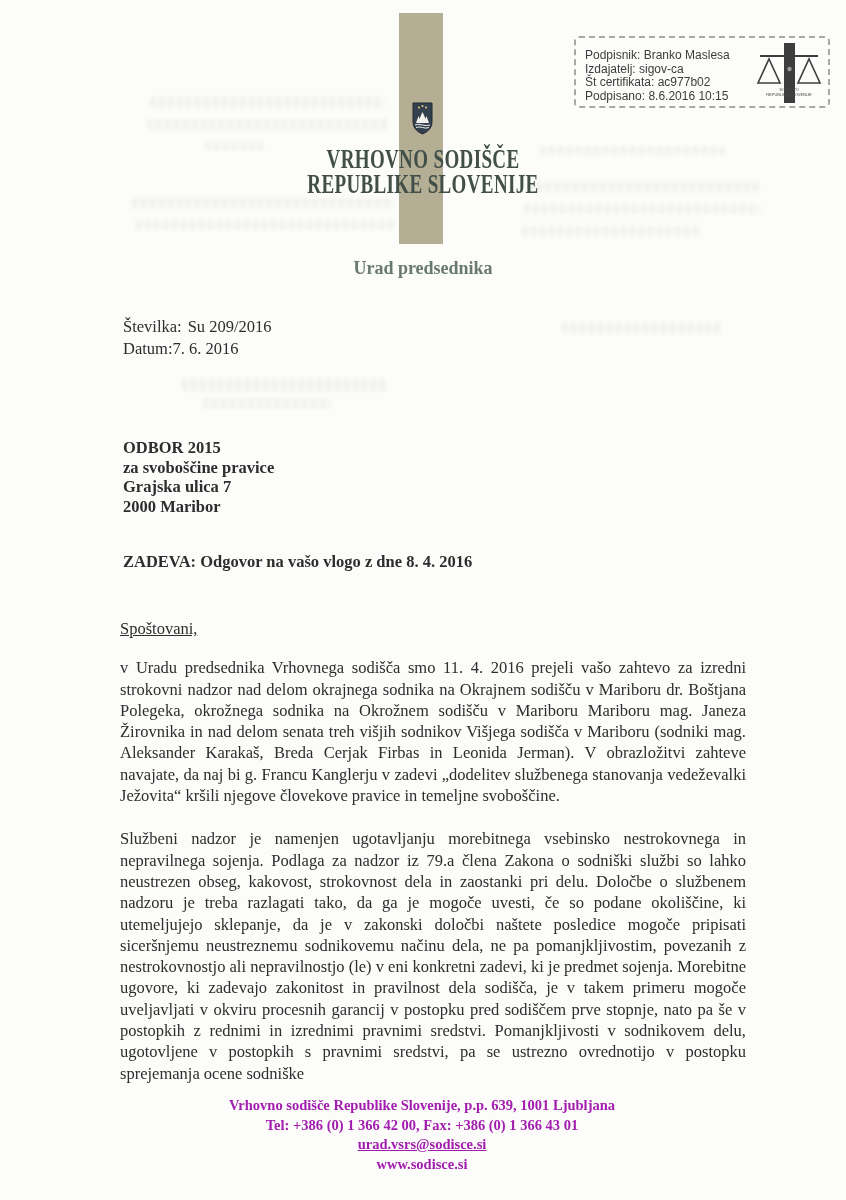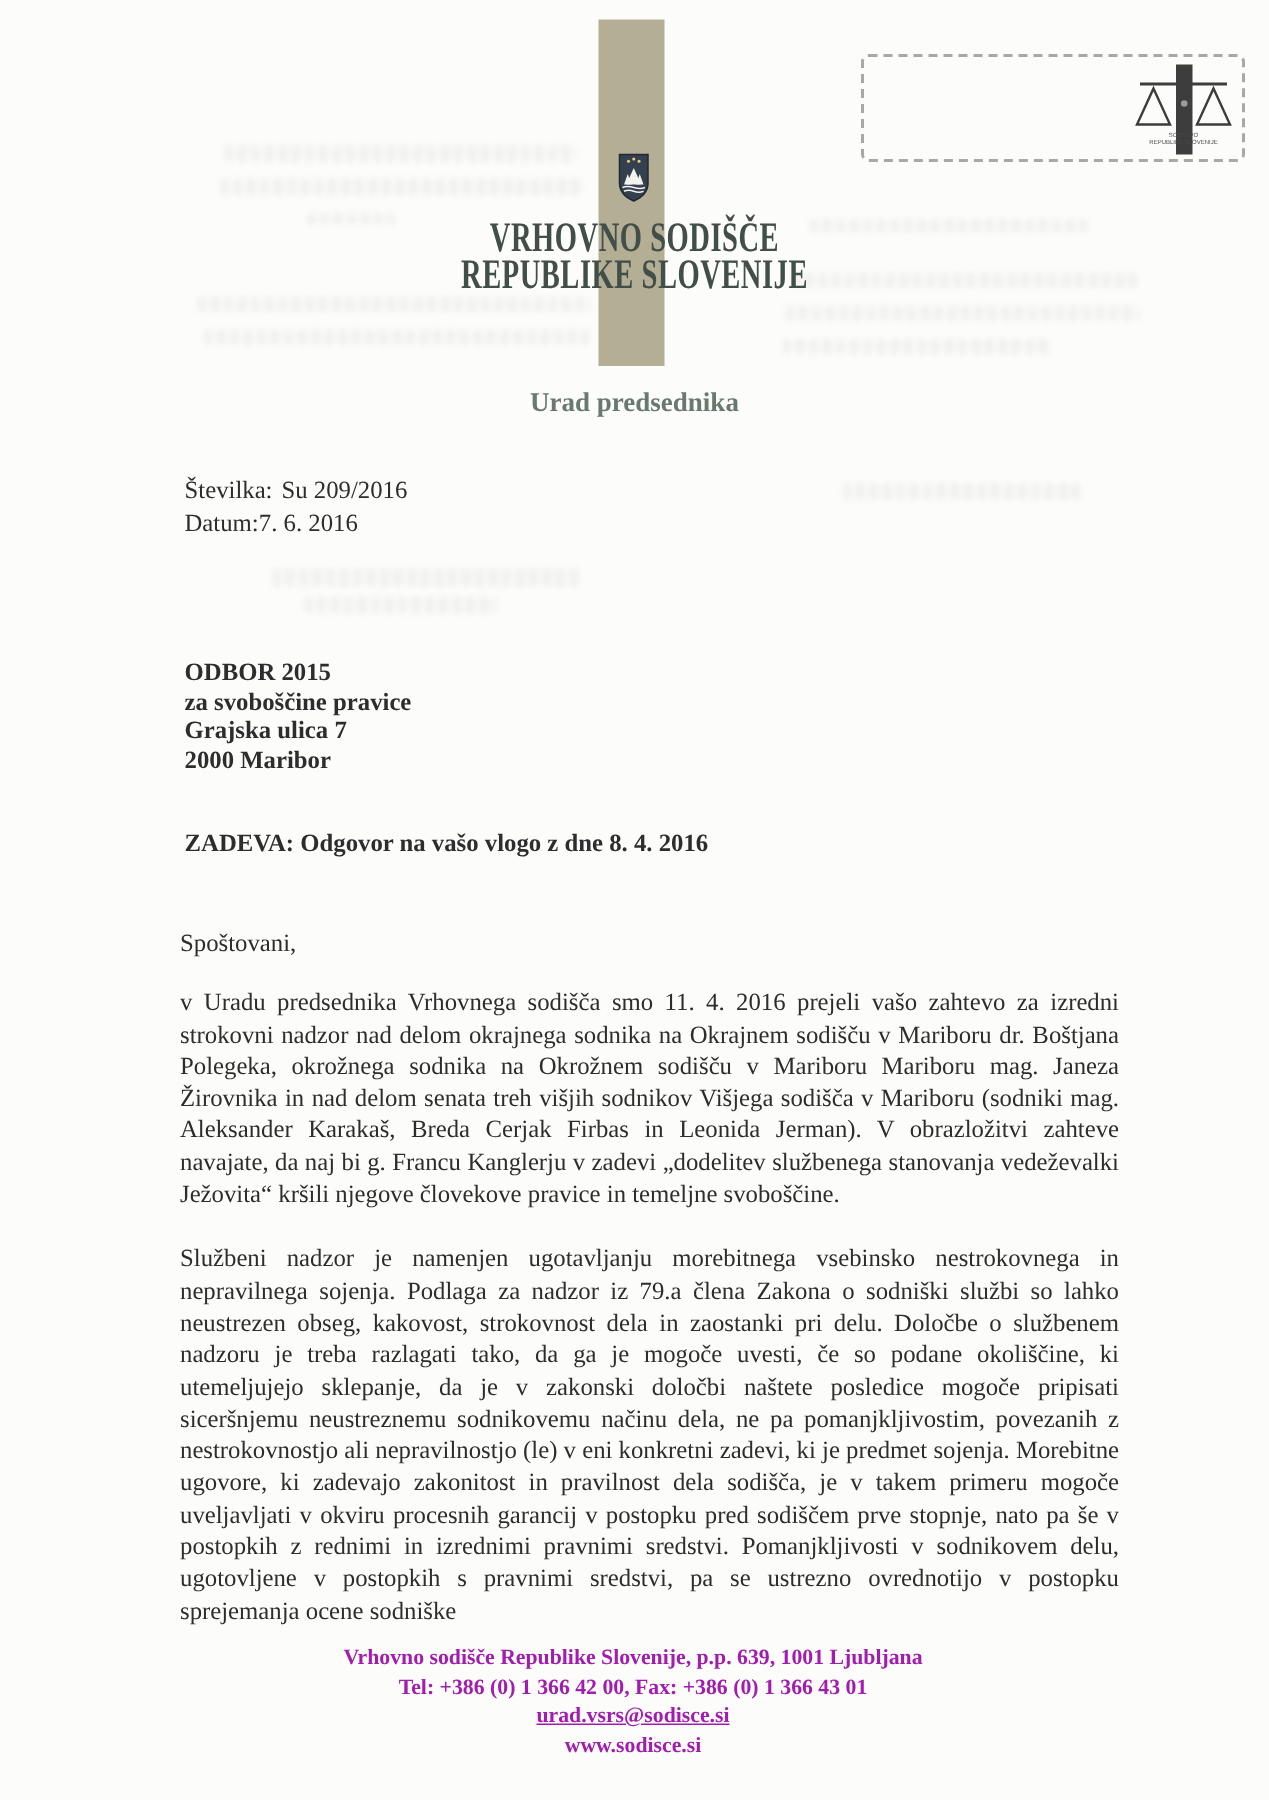--- a/index.html
+++ b/index.html
@@ -51,21 +51,21 @@
 
   
   .reference{position:absolute;left:123px;top:316px;font-size:16.5px;line-height:21.5px;}
   .reference .lbl{display:inline-block;}
   .reference .val{margin-left:6px;}
   .recipient{position:absolute;left:123px;top:438px;font-weight:bold;font-size:16.5px;line-height:19.5px;}
   .subject{position:absolute;left:123px;top:552px;font-weight:bold;font-size:16.5px;}
 
   
   .letter-body{position:absolute;left:120px;top:618px;width:626px;font-size:16.5px;line-height:21.3px;}
-  .salutation{margin:0 0 18px 0;}
+  .salutation{margin:0 0 18px 0;text-decoration:underline;}
   .letter-body p.par{margin:0 0 22px 0;text-align:justify;}
 
   
   .footer{
     position:absolute;left:0;top:1096px;width:844px;text-align:center;
     font-weight:bold;font-size:14.5px;line-height:19.5px;color:#a21caf;
   }
   .footer .email{text-decoration:underline;}
 
   
@@ -88,20 +88,26 @@
   <div class="ghost" style="left:136px;top:220px;width:258px;height:10px;"></div>
   <div class="ghost" style="left:540px;top:146px;width:185px;height:9px;"></div>
   <div class="ghost" style="left:528px;top:182px;width:230px;height:10px;"></div>
   <div class="ghost" style="left:524px;top:204px;width:236px;height:10px;"></div>
   <div class="ghost" style="left:522px;top:226px;width:180px;height:10px;"></div>
   <div class="ghost" style="left:562px;top:322px;width:158px;height:11px;"></div>
   <div class="ghost" style="left:182px;top:379px;width:205px;height:12px;"></div>
   <div class="ghost" style="left:203px;top:398px;width:128px;height:11px;"></div>
 
   <div class="stamp">
+    <div class="stamp-text">
+      <div>Podpisnik: Branko Maslesa</div>
+      <div>Izdajatelj: sigov-ca</div>
+      <div>Št certifikata: ac977b02</div>
+      <div>Podpisano: 8.6.2016 10:15</div>
+    </div>
     <div class="stamp-logo">
       <svg width="66" height="64" viewBox="0 0 66 64">
         <rect x="28" y="2" width="11" height="60" fill="#3d3d3d"></rect>
         <line x1="4" y1="15" x2="62" y2="15" stroke="#3d3d3d" stroke-width="2"></line>
         <polygon points="13,18 24,42 2,42" fill="none" stroke="#3d3d3d" stroke-width="1.6"></polygon>
         <polygon points="53,18 64,42 42,42" fill="none" stroke="#3d3d3d" stroke-width="1.6"></polygon>
         <circle cx="33.5" cy="28" r="2.2" fill="#9a9a9a"></circle>
       </svg>
       <div class="stamp-caption">
         <div>SODSTVO</div>

